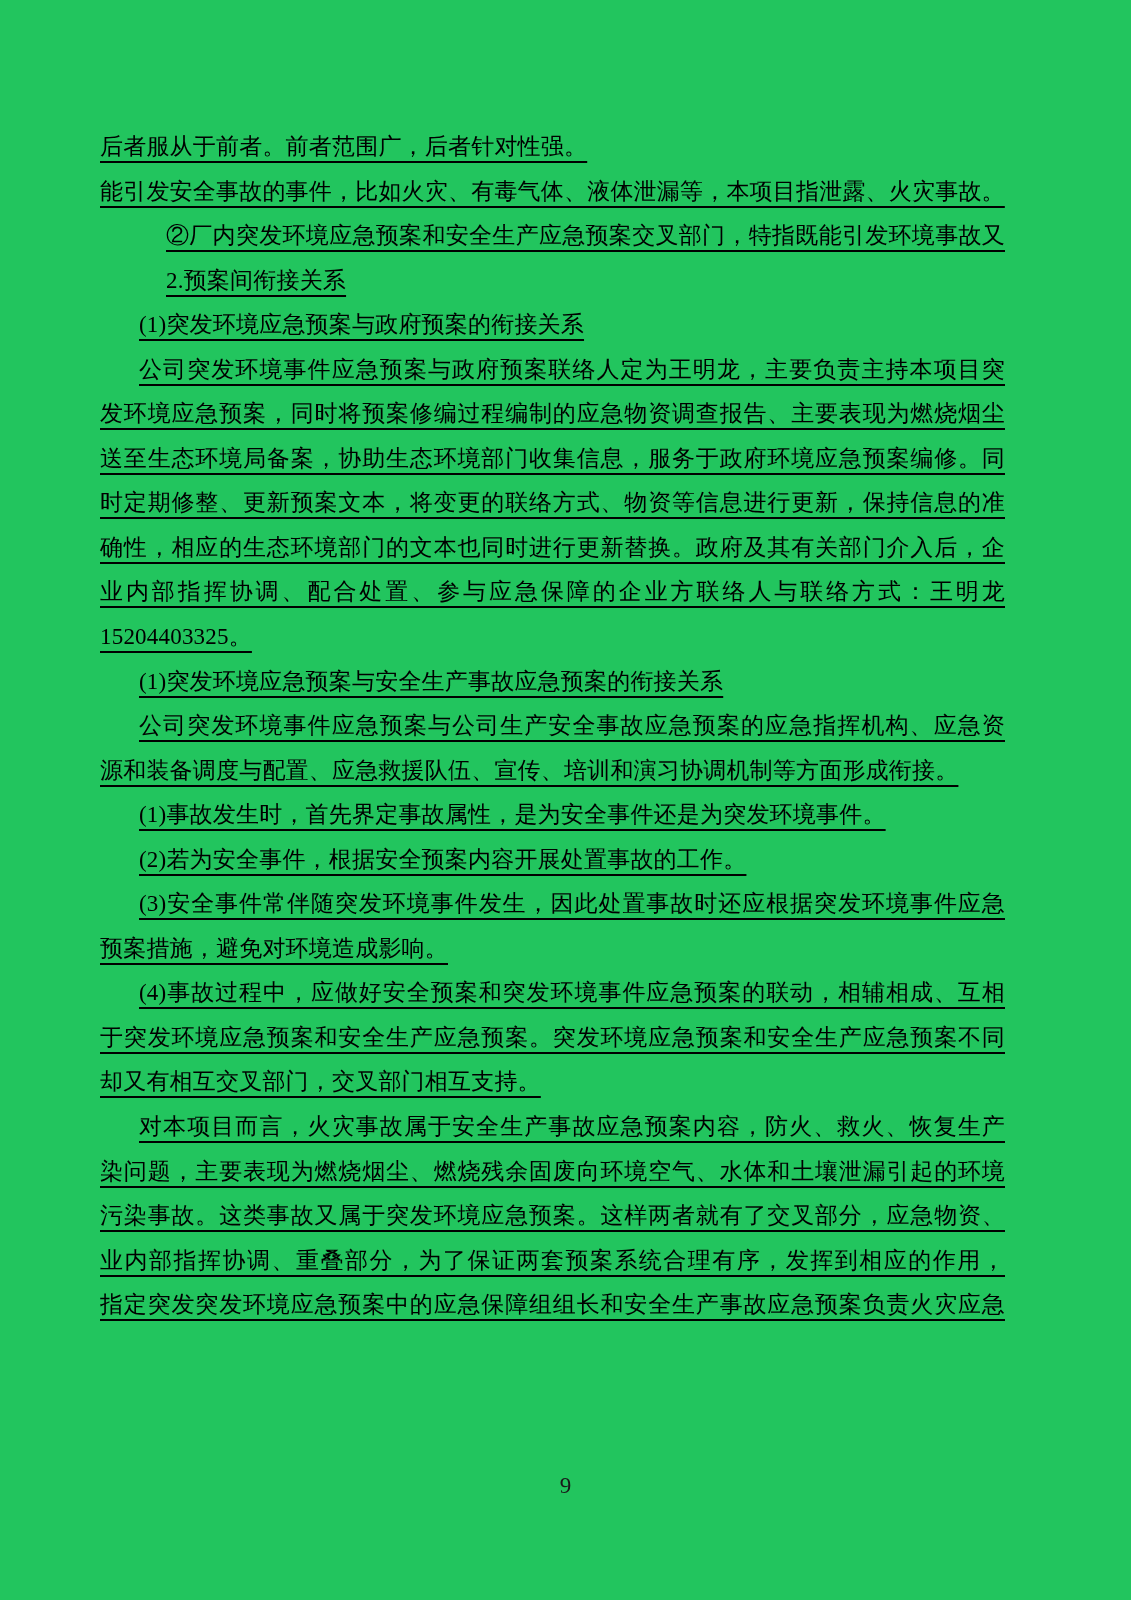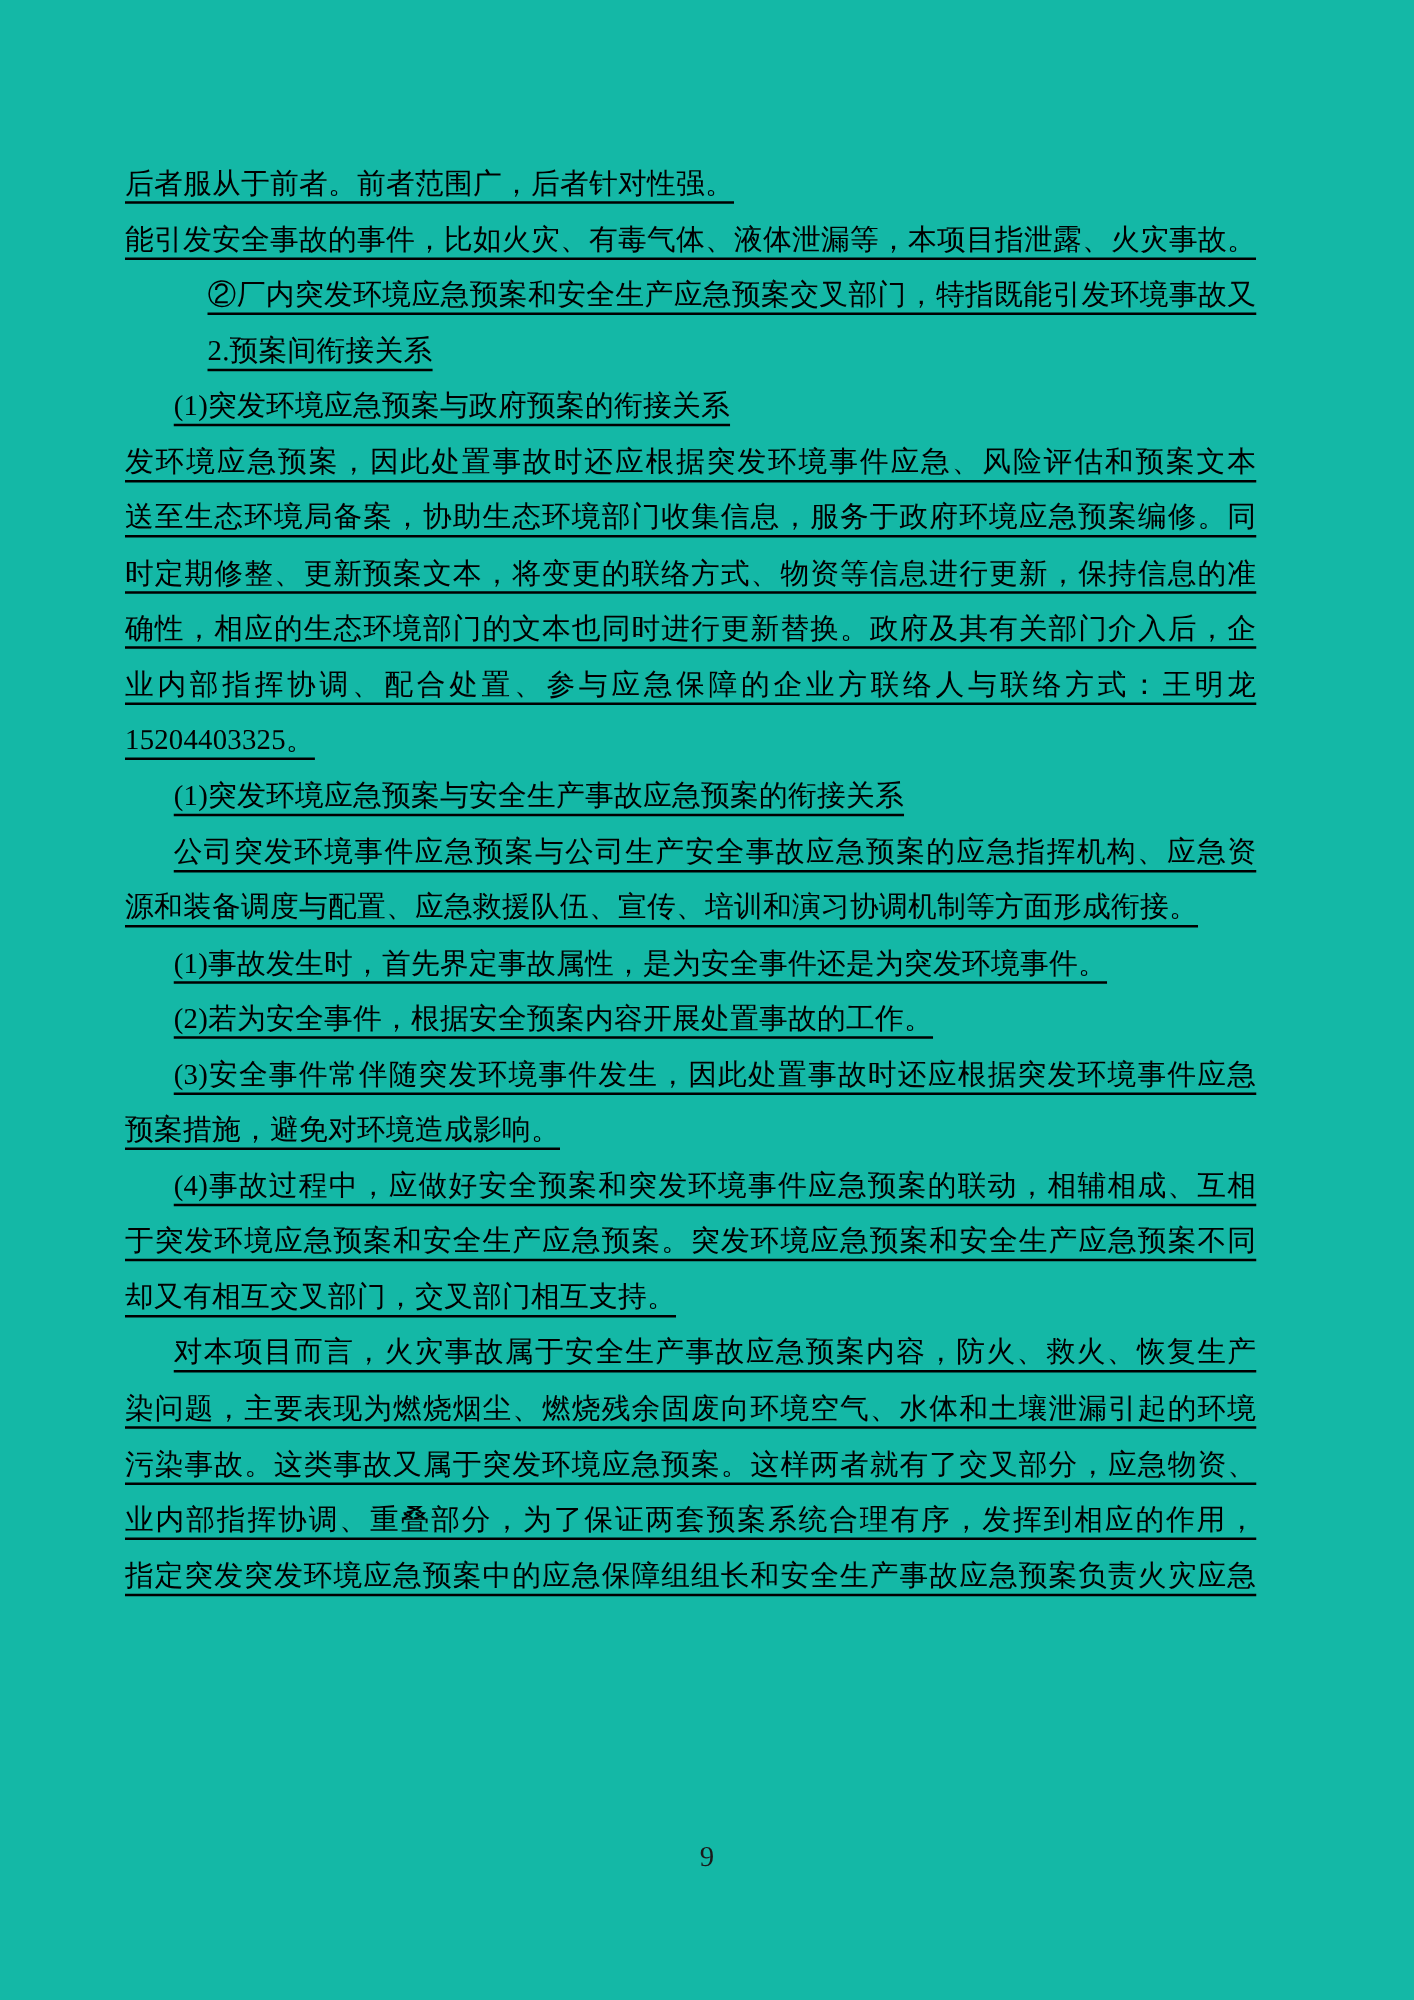--- a/index.html
+++ b/index.html
@@ -4,21 +4,21 @@
 <style>
   html, body {
     margin: 0;
     padding: 0;
     background: #ffffff;
   }
   .page {
     position: relative;
     width: 1131px;
     height: 1600px;
-    background: #14b8a6;
+    background: #22c55e;
     font-family: "Liberation Serif", serif;
     color: #000000;
     overflow: hidden;
   }
   .content {
     position: absolute;
     left: 100px;
     top: 125px;
     width: 905px;
   }
@@ -55,21 +55,22 @@
 </head>
 <body>
 
 <div class="page">
   <div class="content">
       <div class="line">后者服从于前者。前者范围广，后者针对性强。</div>
       <div class="line">能引发安全事故的事件，比如火灾、有毒气体、液体泄漏等，本项目指泄露、火灾事故。</div>
       <div class="line just ind2">②厂内突发环境应急预案和安全生产应急预案交叉部门，特指既能引发环境事故又</div>
       <div class="line bold ind2">2.预案间衔接关系</div>
       <div class="line ind1">(1)突发环境应急预案与政府预案的衔接关系</div>
-      <div class="line just">发环境应急预案，因此处置事故时还应根据突发环境事件应急、风险评估和预案文本</div>
+      <div class="line just ind1">公司突发环境事件应急预案与政府预案联络人定为王明龙，主要负责主持本项目突</div>
+      <div class="line just">发环境应急预案，同时将预案修编过程编制的应急物资调查报告、主要表现为燃烧烟尘</div>
       <div class="line just">送至生态环境局备案，协助生态环境部门收集信息，服务于政府环境应急预案编修。同</div>
       <div class="line just">时定期修整、更新预案文本，将变更的联络方式、物资等信息进行更新，保持信息的准</div>
       <div class="line just">确性，相应的生态环境部门的文本也同时进行更新替换。政府及其有关部门介入后，企</div>
       <div class="line just">业内部指挥协调、配合处置、参与应急保障的企业方联络人与联络方式：王明龙</div>
       <div class="line">15204403325。</div>
       <div class="line ind1">(1)突发环境应急预案与安全生产事故应急预案的衔接关系</div>
       <div class="line just ind1">公司突发环境事件应急预案与公司生产安全事故应急预案的应急指挥机构、应急资</div>
       <div class="line">源和装备调度与配置、应急救援队伍、宣传、培训和演习协调机制等方面形成衔接。</div>
       <div class="line ind1">(1)事故发生时，首先界定事故属性，是为安全事件还是为突发环境事件。</div>
       <div class="line ind1">(2)若为安全事件，根据安全预案内容开展处置事故的工作。</div>

